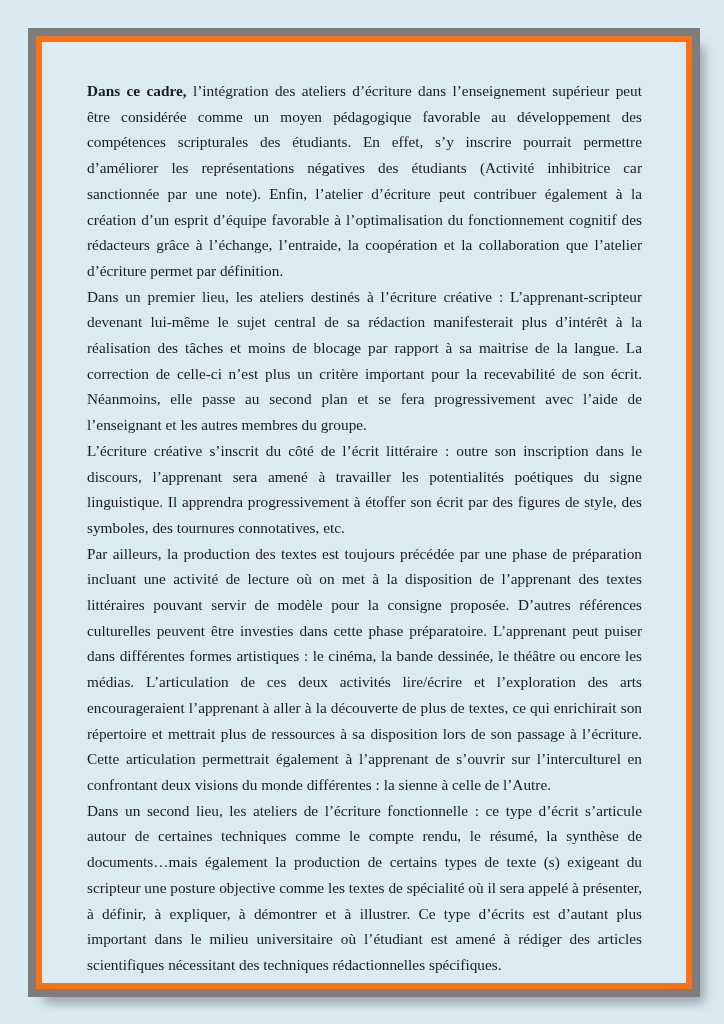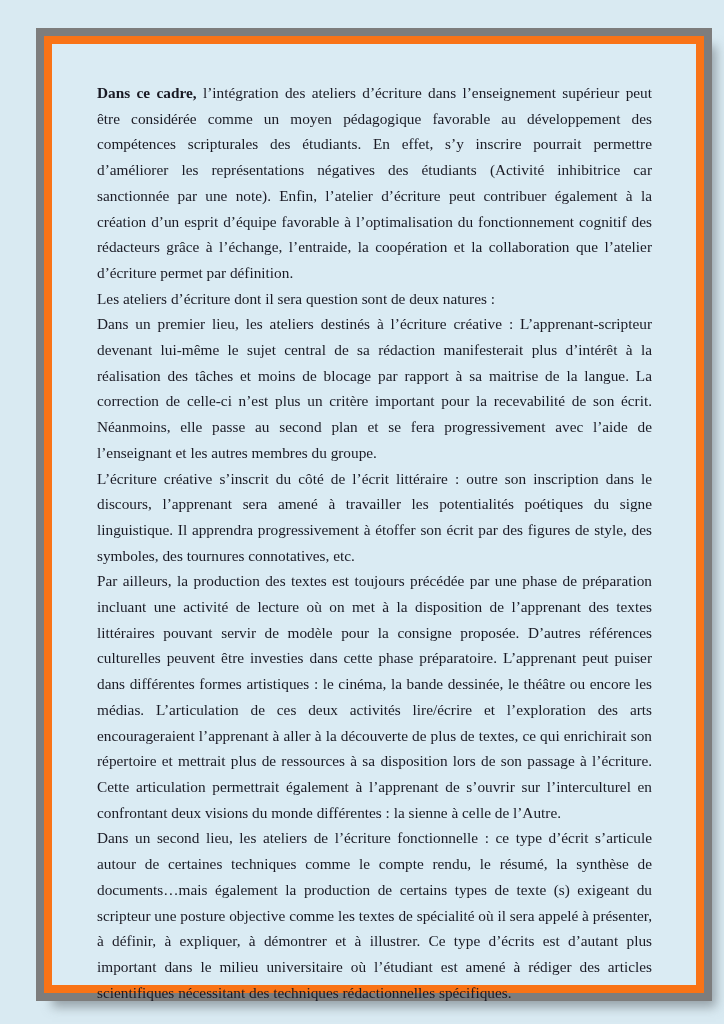--- a/index.html
+++ b/index.html
@@ -9,26 +9,26 @@
   body {
     width: 724px;
     height: 1024px;
     background: #d9eaf2;
     position: relative;
     overflow: hidden;
     font-family: "Liberation Serif", "DejaVu Serif", serif;
   }
   .page-frame {
     position: absolute;
-    left: 44px;
+    left: 36px;
     top: 36px;
     width: 644px;
     height: 941px;
     background: #daebf3;
-    border: 8px solid #f97316;
+    border: 6px solid #f97316;
     box-shadow:
       0 0 0 8px #7d7d7d,
       10px 12px 10px 2px rgba(96, 104, 110, 0.55);
     box-sizing: content-box;
   }
   .page-content {
     position: absolute;
     left: 0; top: 0; right: 0; bottom: 0;
     padding: 36px 44px 0 45px;
     color: #1a1a24;
@@ -43,19 +43,18 @@
   .bold-lead {
     font-weight: bold;
   }
 </style>
 </head>
 <body>
 
 <div class="page-frame">
   <div class="page-content">
     <p><span class="bold-lead">Dans ce cadre,</span><span> l’intégration des ateliers d’écriture dans l’enseignement supérieur peut être considérée comme un moyen pédagogique favorable au développement des compétences scripturales des étudiants. En effet, s’y inscrire pourrait permettre d’améliorer les représentations négatives des étudiants (Activité inhibitrice car sanctionnée par une note). Enfin, l’atelier d’écriture peut contribuer également à la création d’un esprit d’équipe favorable à l’optimalisation du fonctionnement cognitif des rédacteurs grâce à l’échange, l’entraide, la coopération et la collaboration que l’atelier d’écriture permet par définition.</span></p>
-    <p><span class="bold-lead"></span><span>Les ateliers d’écriture dont il sera question sont de deux natures :</span></p>
     <p><span class="bold-lead"></span><span>Dans un premier lieu, les ateliers destinés à l’écriture créative : L’apprenant-scripteur devenant lui-même le sujet central de sa rédaction manifesterait plus d’intérêt à la réalisation des tâches et moins de blocage par rapport à sa maitrise de la langue. La correction de celle-ci n’est plus un critère important pour la recevabilité de son écrit. Néanmoins, elle passe au second plan et se fera progressivement avec l’aide de l’enseignant et les autres membres du groupe.</span></p>
     <p><span class="bold-lead"></span><span>L’écriture créative s’inscrit du côté de l’écrit littéraire : outre son inscription dans le discours, l’apprenant sera amené à travailler les potentialités poétiques du signe linguistique. Il apprendra progressivement à étoffer son écrit par des figures de style, des symboles, des tournures connotatives, etc.</span></p>
     <p><span class="bold-lead"></span><span>Par ailleurs, la production des textes est toujours précédée par une phase de préparation incluant une activité de lecture où on met à la disposition de l’apprenant des textes littéraires pouvant servir de modèle pour la consigne proposée. D’autres références culturelles peuvent être investies dans cette phase préparatoire. L’apprenant peut puiser dans différentes formes artistiques : le cinéma, la bande dessinée, le théâtre ou encore les médias. L’articulation de ces deux activités lire/écrire et l’exploration des arts encourageraient l’apprenant à aller à la découverte de plus de textes, ce qui enrichirait son répertoire et mettrait plus de ressources à sa disposition lors de son passage à l’écriture. Cette articulation permettrait également à l’apprenant de s’ouvrir sur l’interculturel en confrontant deux visions du monde différentes : la sienne à celle de l’Autre.</span></p>
     <p><span class="bold-lead"></span><span>Dans un second lieu, les ateliers de l’écriture fonctionnelle : ce type d’écrit s’articule autour de certaines techniques comme le compte rendu, le résumé, la synthèse de documents…mais également la production de certains types de texte (s) exigeant du scripteur une posture objective comme les textes de spécialité où il sera appelé à présenter, à définir, à expliquer, à démontrer et à illustrer. Ce type d’écrits est d’autant plus important dans le milieu universitaire où l’étudiant est amené à rédiger des articles scientifiques nécessitant des techniques rédactionnelles spécifiques.</span></p>
   </div>
 </div>
 
 </body></html>

